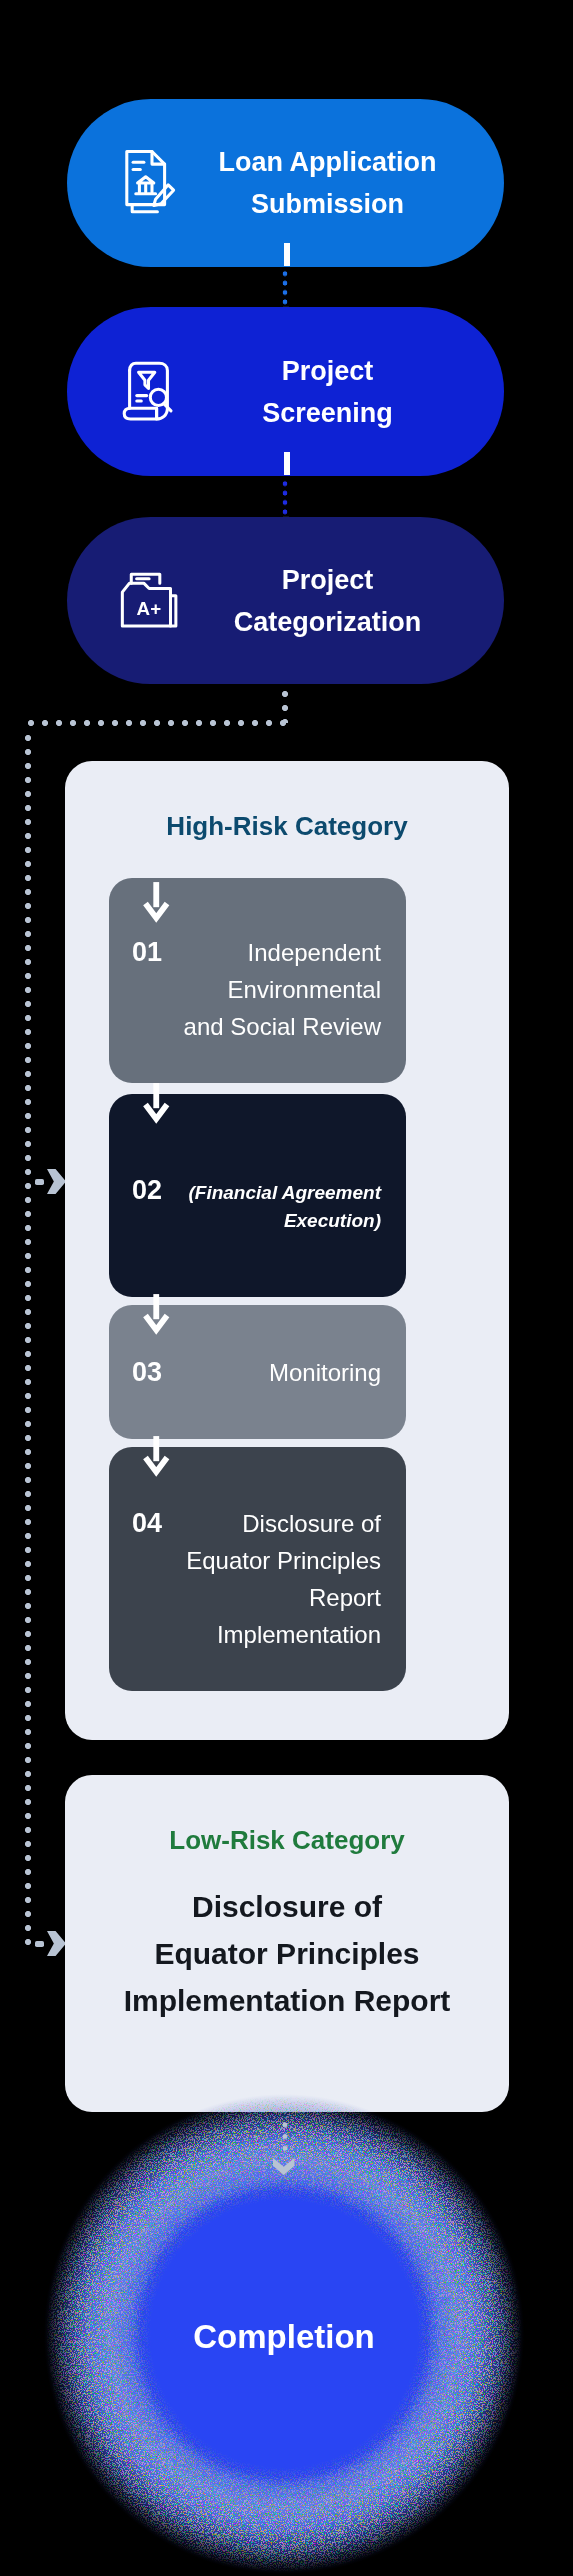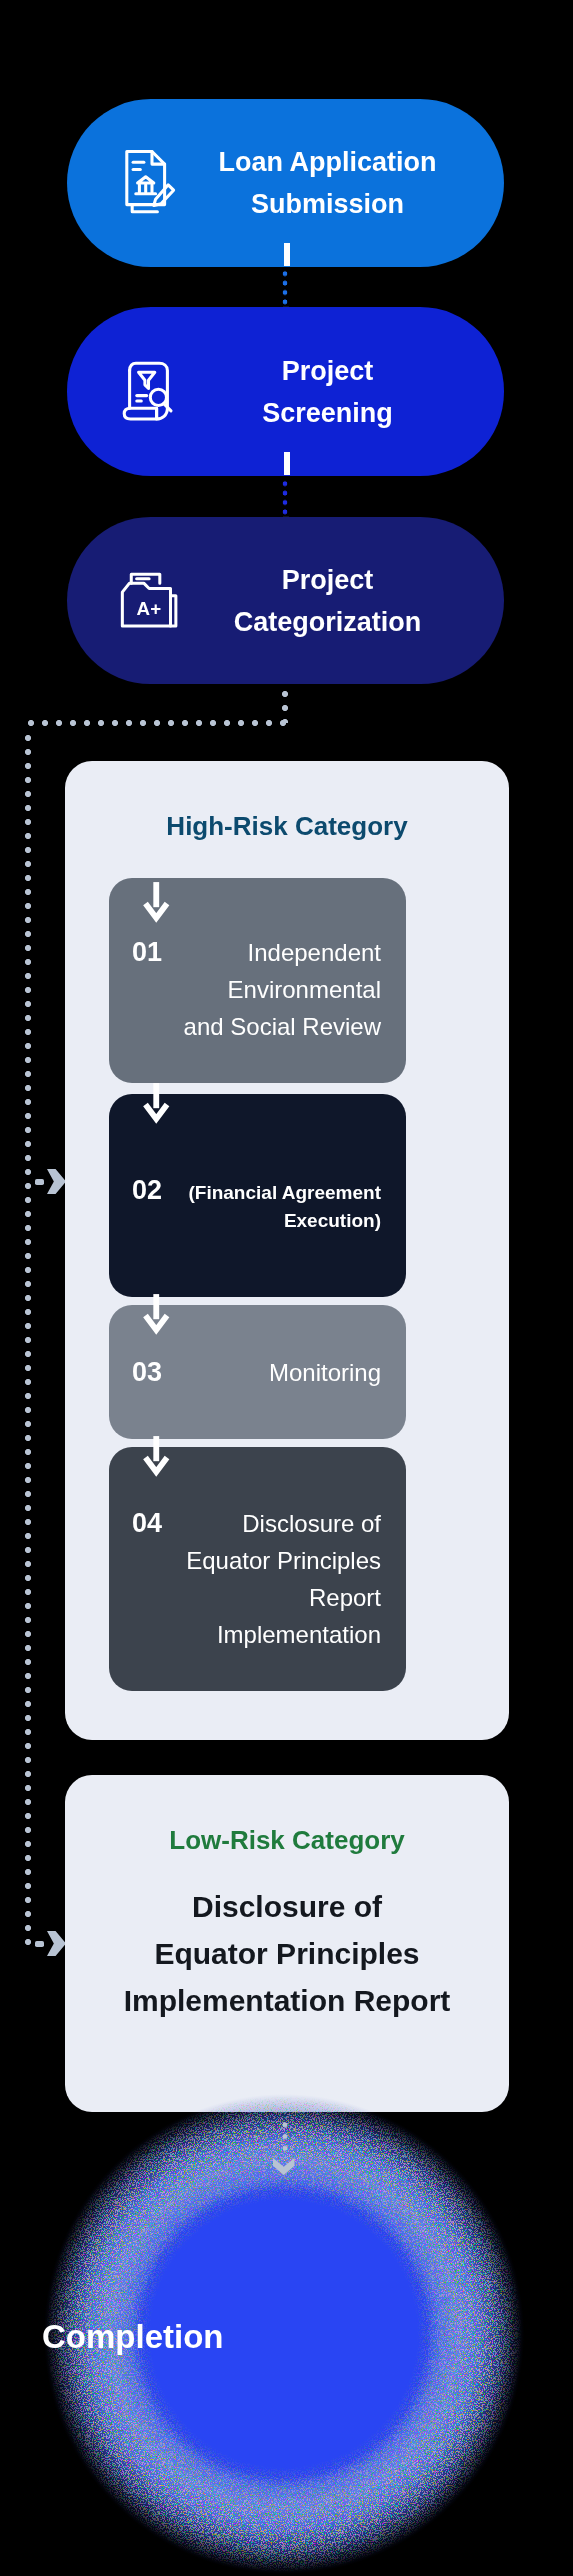--- a/index.html
+++ b/index.html
@@ -57,21 +57,21 @@
   .step-arrow{position:absolute;left:32px;top:-10.8px;}
   .hs1 .step-arrow{top:3.6px;}
   .step-arrow path{fill:none;stroke:#fff;stroke-width:6.5;}
   .step-row{position:absolute;left:23px;right:25px;top:54%;transform:translateY(-50%);
             display:flex;justify-content:space-between;align-items:flex-start;}
   .hs3 .step-row{top:50%;align-items:center;}
   .step-num{font-size:27px;font-weight:700;line-height:37px;}
   .step-lines{text-align:right;font-size:24px;line-height:37px;font-weight:400;}
   .step-lines span{display:block;}
   .step-sub{display:block;font-size:19px;font-weight:700;line-height:28px;margin-top:7.2px;}
-  .step-sub span{display:block;}
+  .step-sub span{display:block;font-style:italic;}
 
   
   .low-lines{position:absolute;left:0;right:0;top:108px;text-align:center;
              font-size:30px;font-weight:800;color:#14181f;line-height:47px;}
   .low-lines span{display:block;}
 
   
   .bot-dots{position:absolute;left:281px;top:2119px;width:8px;height:39px;z-index:5;
             background-image:radial-gradient(circle,#b8c3d3 2.3px,transparent 2.7px);
             background-size:8px 11.7px;background-position:center top;background-repeat:repeat-y;}
@@ -81,21 +81,21 @@
   
   .halo{position:absolute;left:42px;top:2092px;width:484px;height:484px;border-radius:50%;z-index:1;
         background:radial-gradient(circle at 50% 50%,
           #2945f3 0 134px,#2a44ee 143px,#4e68ec 156px,#637ce8 174px,#4c66dc 194px,
           rgba(62,88,222,0.6) 213px,rgba(48,68,195,0.22) 228px,rgba(40,60,180,0) 240px);}
   .spray{position:absolute;left:42px;top:2092px;width:484px;height:484px;z-index:2;
          -webkit-mask:radial-gradient(circle at 50% 50%,transparent 0 133px,rgba(0,0,0,0.5) 152px,
            rgba(0,0,0,0.9) 184px,rgba(0,0,0,0.9) 208px,rgba(0,0,0,0.45) 226px,transparent 238px);
          mask:radial-gradient(circle at 50% 50%,transparent 0 133px,rgba(0,0,0,0.5) 152px,
            rgba(0,0,0,0.9) 184px,rgba(0,0,0,0.9) 208px,rgba(0,0,0,0.45) 226px,transparent 238px);}
-  .completion-label{position:absolute;left:42px;top:2318px;width:484px;
+  .completion-label{position:absolute;left:42px;top:2318px;width:484px;text-align:center;
                     font-size:33px;font-weight:700;color:#fff;z-index:3;}
 </style>
 </head>
 <body>
 
 <div class="canvas">
 
   <div class="pill p1" style="background:#0b72dc">
     <svg class="icon" width="61" height="72" viewBox="0 0 66 80">
       <path d="M10 5 H38 L52 19 V64 H10 Z"></path>

